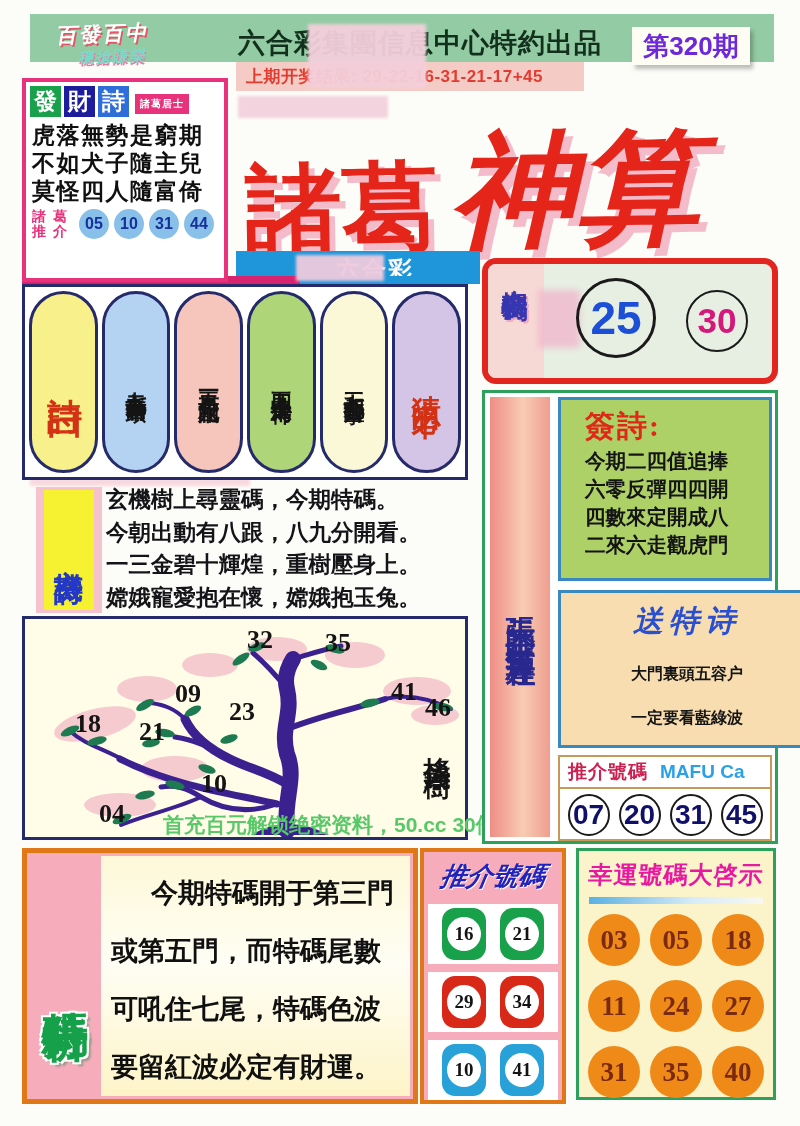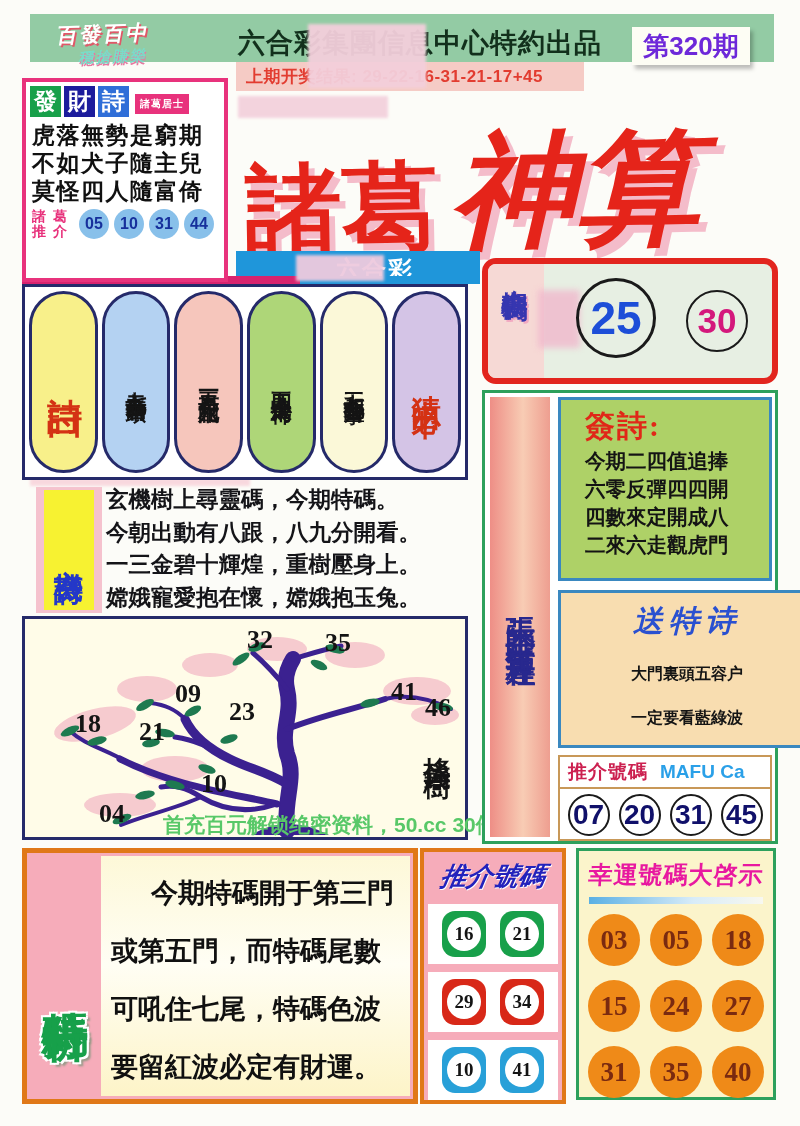--- a/index.html
+++ b/index.html
@@ -95,21 +95,21 @@
   .ana .body { position:absolute; left:74px; top:3px; right:3px; bottom:3px; background:linear-gradient(180deg,#fdf8d8,#fffef4 45%,#fdf4c8); padding:8px 8px 0 10px; }
   .ana .body div { font-family:"Liberation Serif",serif; font-size:27px; font-weight:800; color:#101010; line-height:58px; white-space:nowrap; }
   .ana .body div:first-child { text-indent:40px; }
 
   
   .shbox { position:absolute; left:420px; top:848px; width:146px; height:256px; border:4px solid #e07818; background:#f6acba; z-index:3; }
   .shbox .hd { height:48px; display:flex; align-items:center; justify-content:center; }
   .shbox .hd span { font-size:26px; font-weight:900; font-style:italic; color:#2222bc; transform:skewX(-10deg); text-shadow:1px 1px 0 #fff; font-family:"Liberation Serif",serif; }
   .shrow { position:absolute; left:4px; right:4px; height:60px; background:#fff; display:flex; align-items:center; justify-content:center; gap:14px; }
   .shr0 { top:52px; } .shr1 { top:120px; } .shr2 { top:188px; }
-  .shield { width:44px; height:46px; border-radius:13px; display:flex; align-items:center; justify-content:center; }
+  .shield { width:44px; height:52px; border-radius:13px; display:flex; align-items:center; justify-content:center; }
   .shg { background:#18a04a; } .shr { background:#d82818; } .shb { background:#28a0d8; }
   .shield i { width:34px; height:34px; background:#fff; border-radius:50%; display:flex; align-items:center; justify-content:center; font-style:normal; font-size:19px; font-weight:800; color:#141414; font-family:"Liberation Serif",serif; }
 
   
   .lucky { position:absolute; left:576px; top:848px; width:200px; height:252px; border:3px solid #2da05c; background:#fbf4cb; z-index:3; }
   .lucky .t { text-align:center; margin-top:8px; font-size:24px; font-weight:900; color:#e818a0; letter-spacing:1px; transform:skewX(-4deg); font-family:"Liberation Serif",serif; }
   .lucky .bar { height:7px; margin:6px 10px 4px 10px; background:linear-gradient(90deg,#5ab0e4,#d8ecf8 60%,#f8f8f0); }
   .lgrid { display:grid; grid-template-columns:repeat(3,52px); gap:14px 10px; justify-content:center; padding-top:6px; }
   .lball { width:52px; height:52px; border-radius:50%; background:#ef8a18; display:flex; align-items:center; justify-content:center; font-family:"Liberation Serif",serif; font-size:27px; font-weight:800; color:#7a2a10; }
 
@@ -330,21 +330,21 @@
     </div>
   </div>
 
   <div class="lucky">
     <div class="t">幸運號碼大啓示</div>
     <div class="bar"></div>
     <div class="lgrid">
       <span class="lball">03</span>
       <span class="lball">05</span>
       <span class="lball">18</span>
-      <span class="lball">15</span>
+      <span class="lball">11</span>
       <span class="lball">24</span>
       <span class="lball">27</span>
       <span class="lball">31</span>
       <span class="lball">35</span>
       <span class="lball">40</span>
     </div>
   </div>
 
   <div class="blob blob1"></div>
   <div class="blob blob2"></div>

